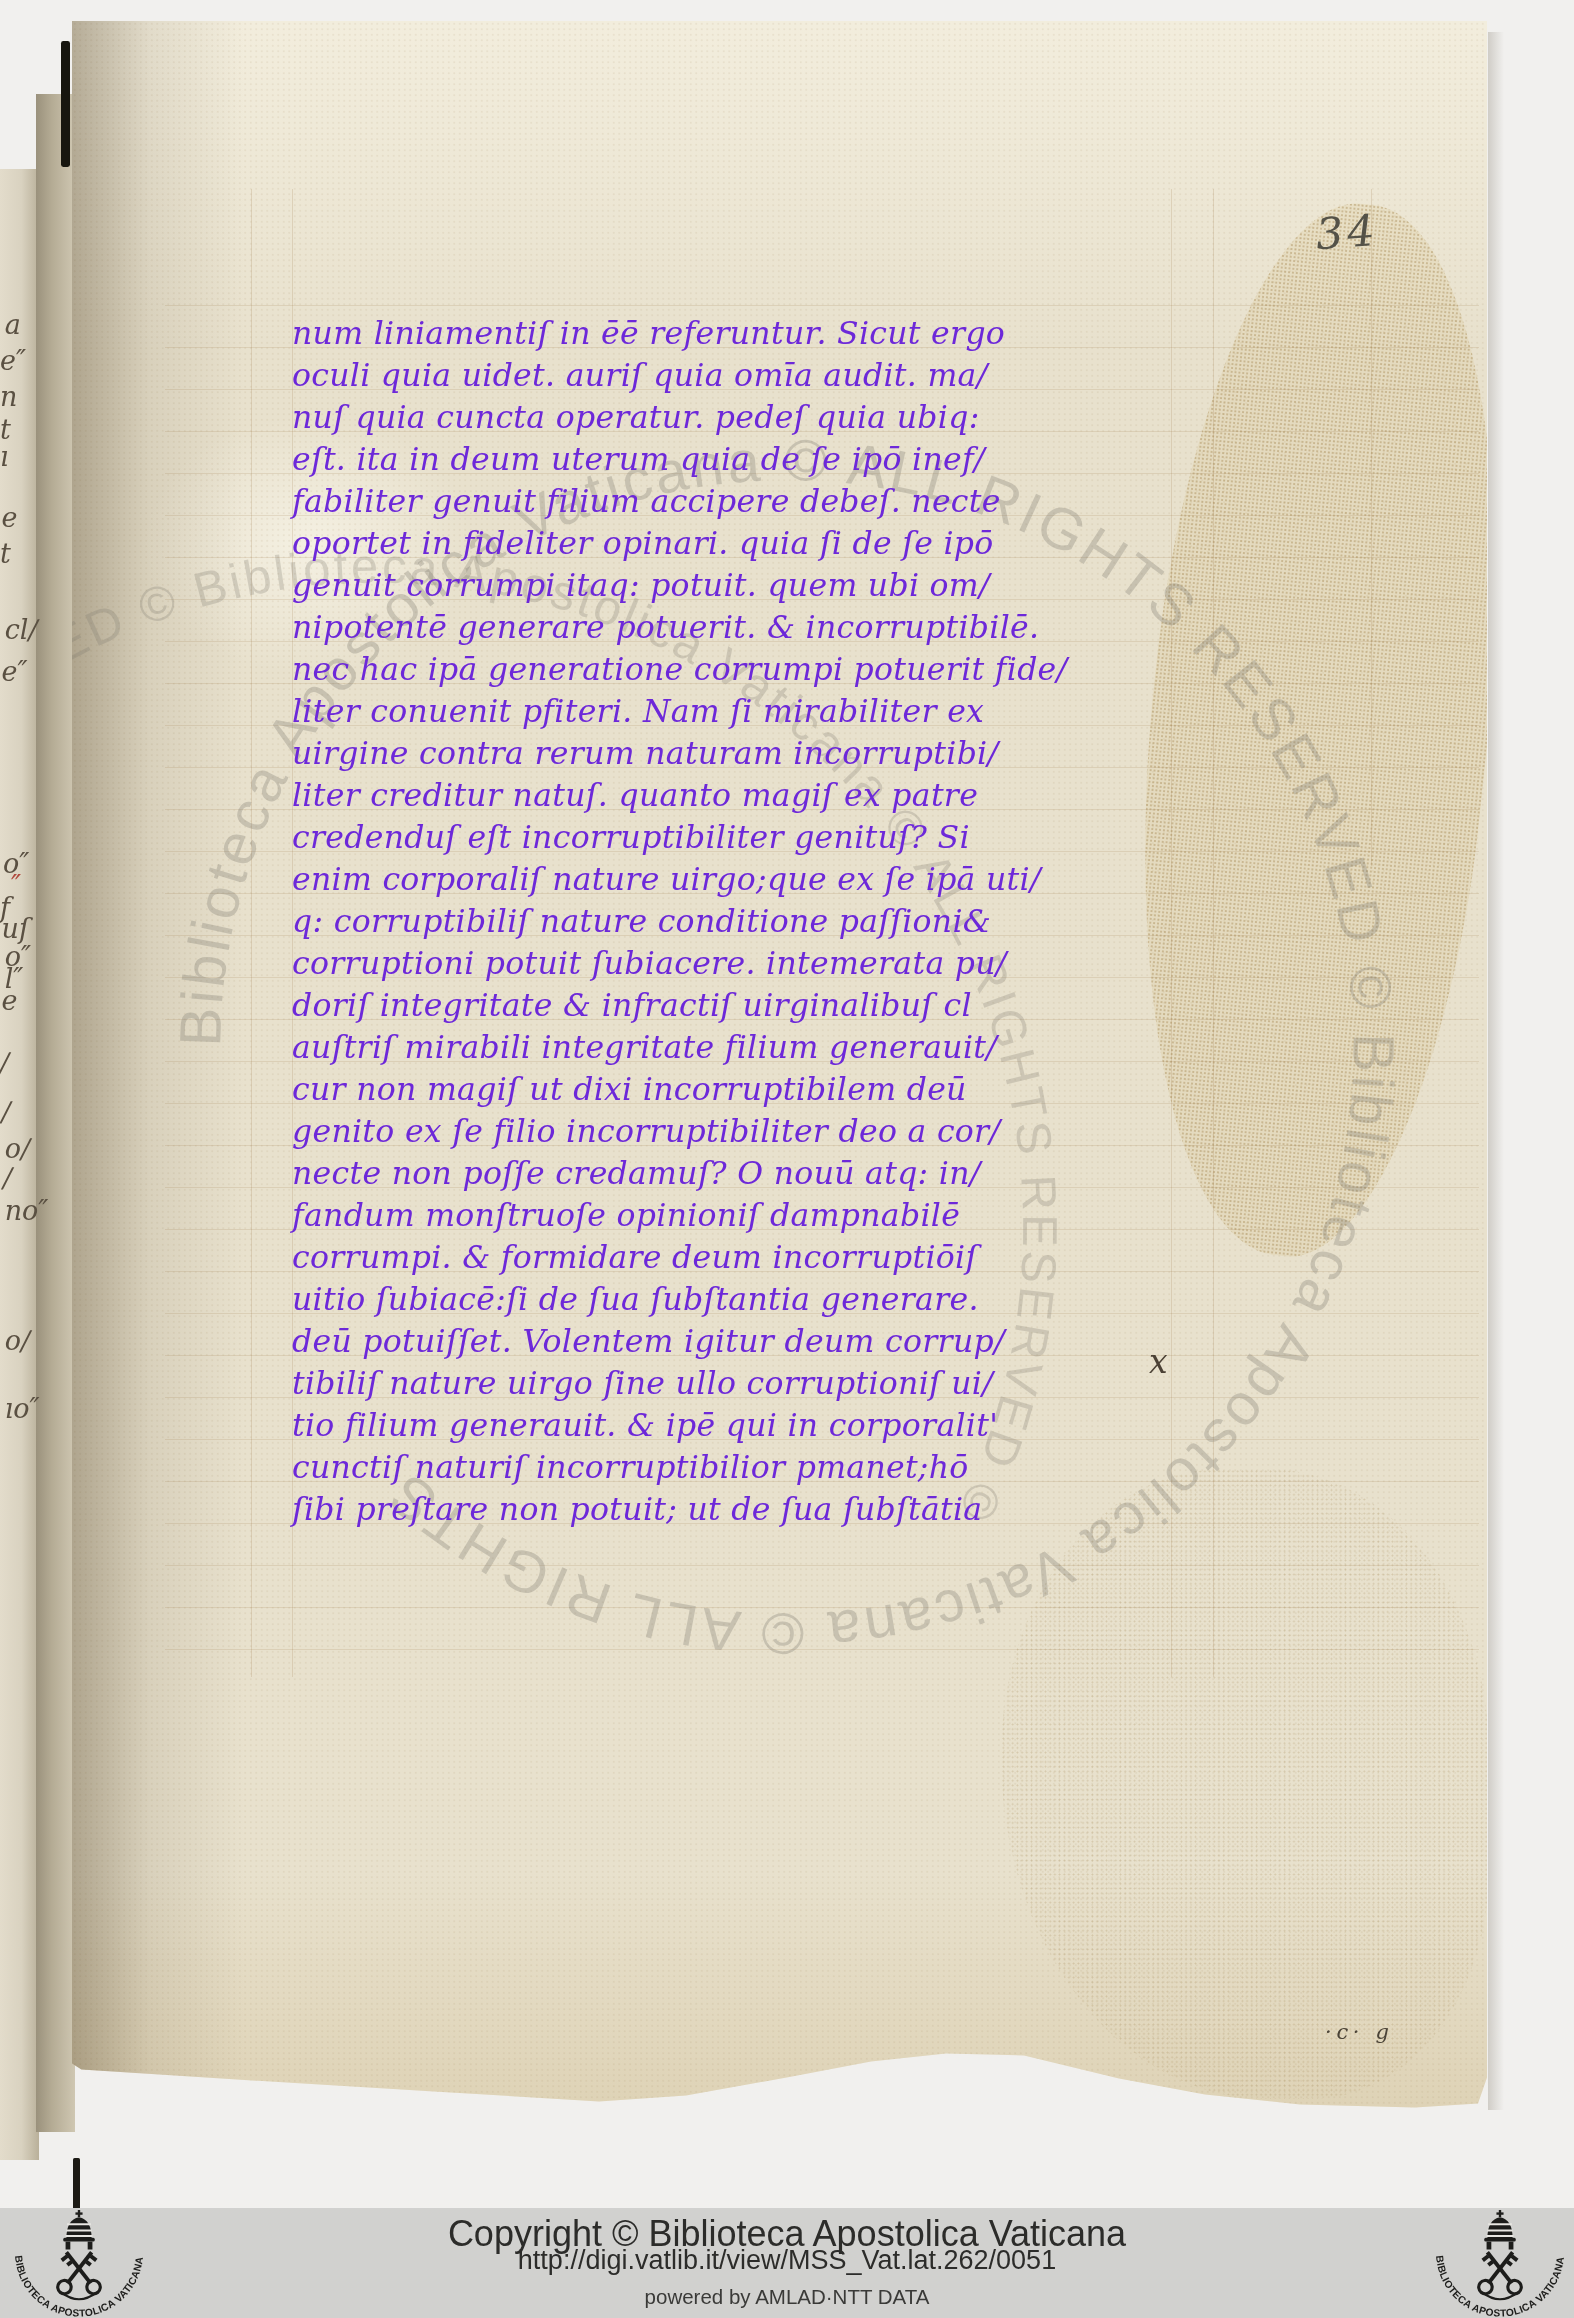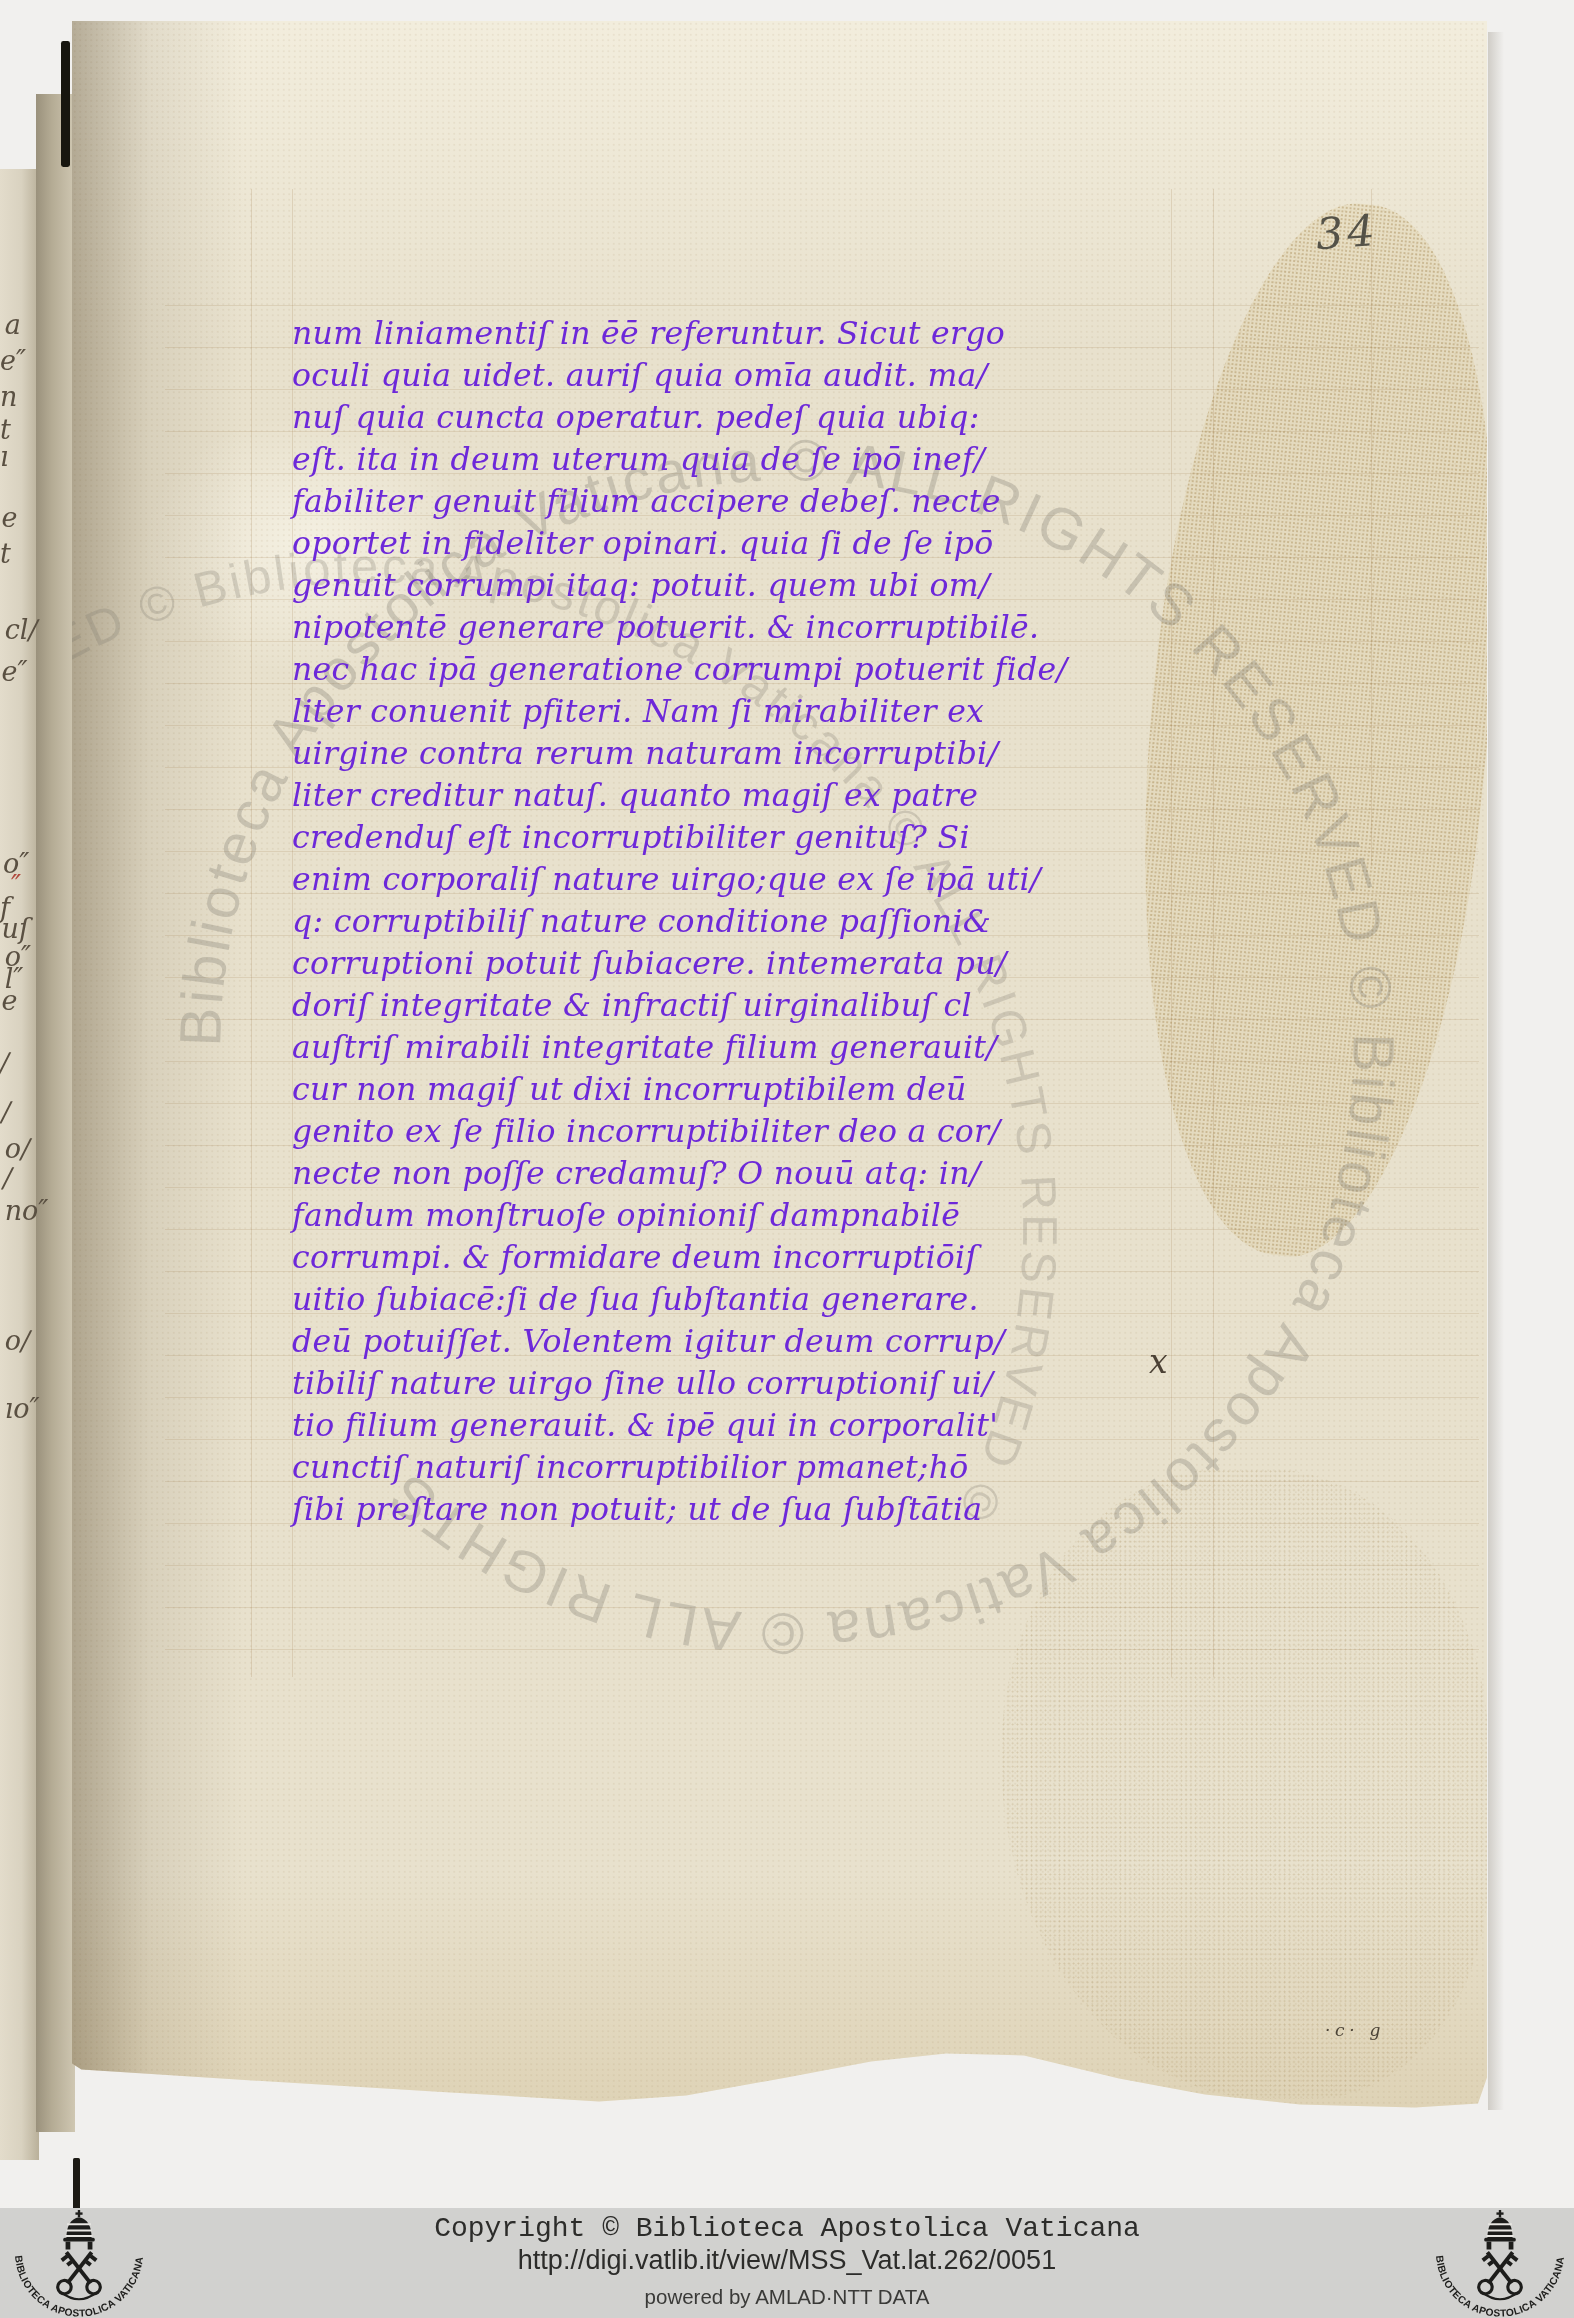--- a/index.html
+++ b/index.html
@@ -47,30 +47,30 @@
 
   
   .textblock{position:absolute;left:220px;top:291px;width:929px;}
   .ms-line{font-family:"DejaVu Serif",serif;font-style:italic;font-size:31.5px;line-height:42px;
     color:#6d28d9;white-space:nowrap;letter-spacing:0.3px;}
   .folio{position:absolute;left:1244px;top:186px;font-family:"DejaVu Serif",serif;font-style:italic;
     font-size:43px;color:#45443c;transform:rotate(-4deg);letter-spacing:3.9px;opacity:.9;}
   .margin-x{position:absolute;left:1077px;top:1321px;font-family:"DejaVu Serif",serif;font-style:italic;
     font-size:33px;color:#4b4135;}
   .corner-mark{position:absolute;left:1253px;top:1999px;font-family:"DejaVu Serif",serif;font-style:italic;
-    font-size:17px;color:#4b4337;letter-spacing:4.7px;}
+    font-size:21px;color:#4b4337;letter-spacing:4.7px;}
 
   
   .wm{position:absolute;left:-72px;top:-20.5px;width:1574px;height:2319px;}
   .wm text{font-family:"Liberation Sans",sans-serif;}
 
   
   .footer-band{position:absolute;left:0;top:2208px;width:1574px;height:110px;background:#d1d1cf;}
   .f-line{position:absolute;left:0;width:1574px;text-align:center;color:#2c2c2a;}
-  .f-copy{top:2213px;font-size:28px;font-family:Liberation Mono, monospace;}
+  .f-copy{top:2213px;font-size:36px;}
   .f-url{top:2245px;font-size:27px;}
   .f-pow{top:2285px;font-size:20.5px;color:#3a3a38;}
   .logo{position:absolute;top:2210px;width:150px;height:109px;}
   .logo text{font-family:"Liberation Sans",sans-serif;font-weight:bold;}
 </style>
 </head>
 <body>
 
 <div id="canvas">
 

